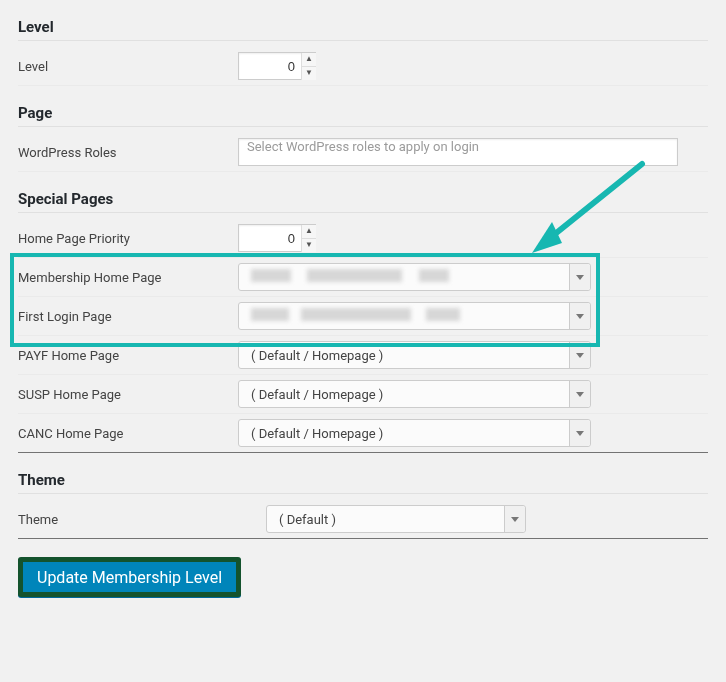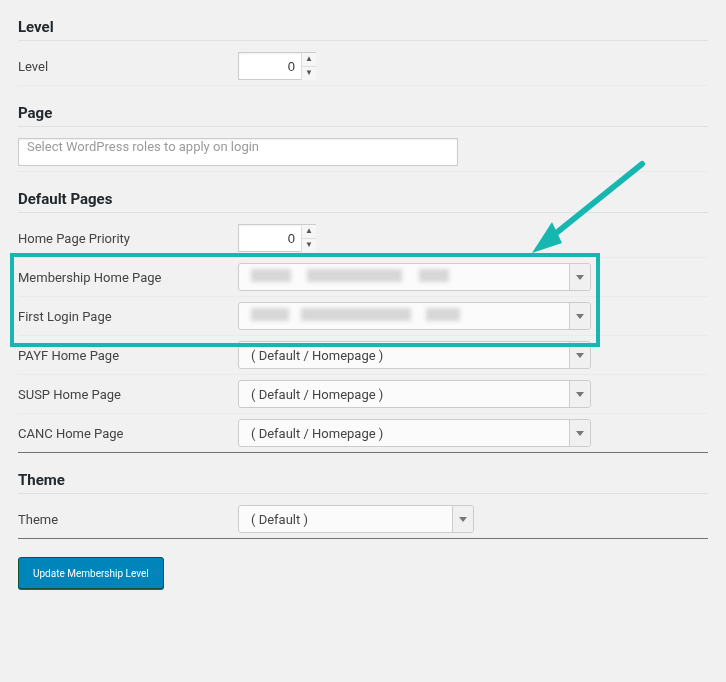--- a/index.html
+++ b/index.html
@@ -104,21 +104,21 @@
     height: 28px;
     box-sizing: border-box;
     border-radius: 3px;
     padding: 0 0 0 12px;
     color: #444;
     cursor: pointer;
     position: relative;
     gap: 36px;
   }
   .select.w-wide { width: 353px; }
-  .select.w-med  { width: 236px; }
+  .select.w-med  { width: 260px; margin-left: 28px; }
   .select .select-text {
     flex: 1 1 auto;
     white-space: nowrap;
   }
   .select .select-arrow {
     flex: 0 0 20px;
     height: 100%;
     border-left: 1px solid #ccc;
     background: #f0f0f0;
     display: flex;
@@ -151,27 +151,27 @@
     position: absolute;
     z-index: 6;
     pointer-events: none;
   }
   
   .primary-btn {
     display: inline-flex;
     align-items: center;
     justify-content: center;
     background: #0085ba;
-    border: 1px solid #14532d;
+    border: 5px solid #14532d;
     color: #fff;
     height: 30px;
     padding: 0 14px;
     border-radius: 3px;
     cursor: pointer;
-    font-size: 10px;
+    font-size: 16px;
     margin-top: 18px;
     box-shadow: 0 1px 0 #006799;
   }
   
   .block-last {
     border-bottom: 1px solid #737373;
   }
 </style>
 </head>
 <body>
@@ -189,29 +189,30 @@
           <div class="spin up">▲</div>
           <div class="spin">▼</div>
         </div>
       </div>
     </div>
   </div>
 
   
   <h3 class="section-title">Page</h3>
   <div class="row">
+    <div class="label">WordPress Roles</div>
     <div class="control">
       <div class="wide-text">
         <span>Select WordPress roles to apply on login</span>
       </div>
     </div>
   </div>
 
   
-  <h3 class="section-title">Default Pages</h3>
+  <h3 class="section-title">Special Pages</h3>
 
   
   <div class="row">
     <div class="label">Home Page Priority</div>
     <div class="control">
       <div class="num-input-wrap">
         <input type="text" value="0" style="">
         <div class="spinners">
           <div class="spin up">▲</div>
           <div class="spin">▼</div>

